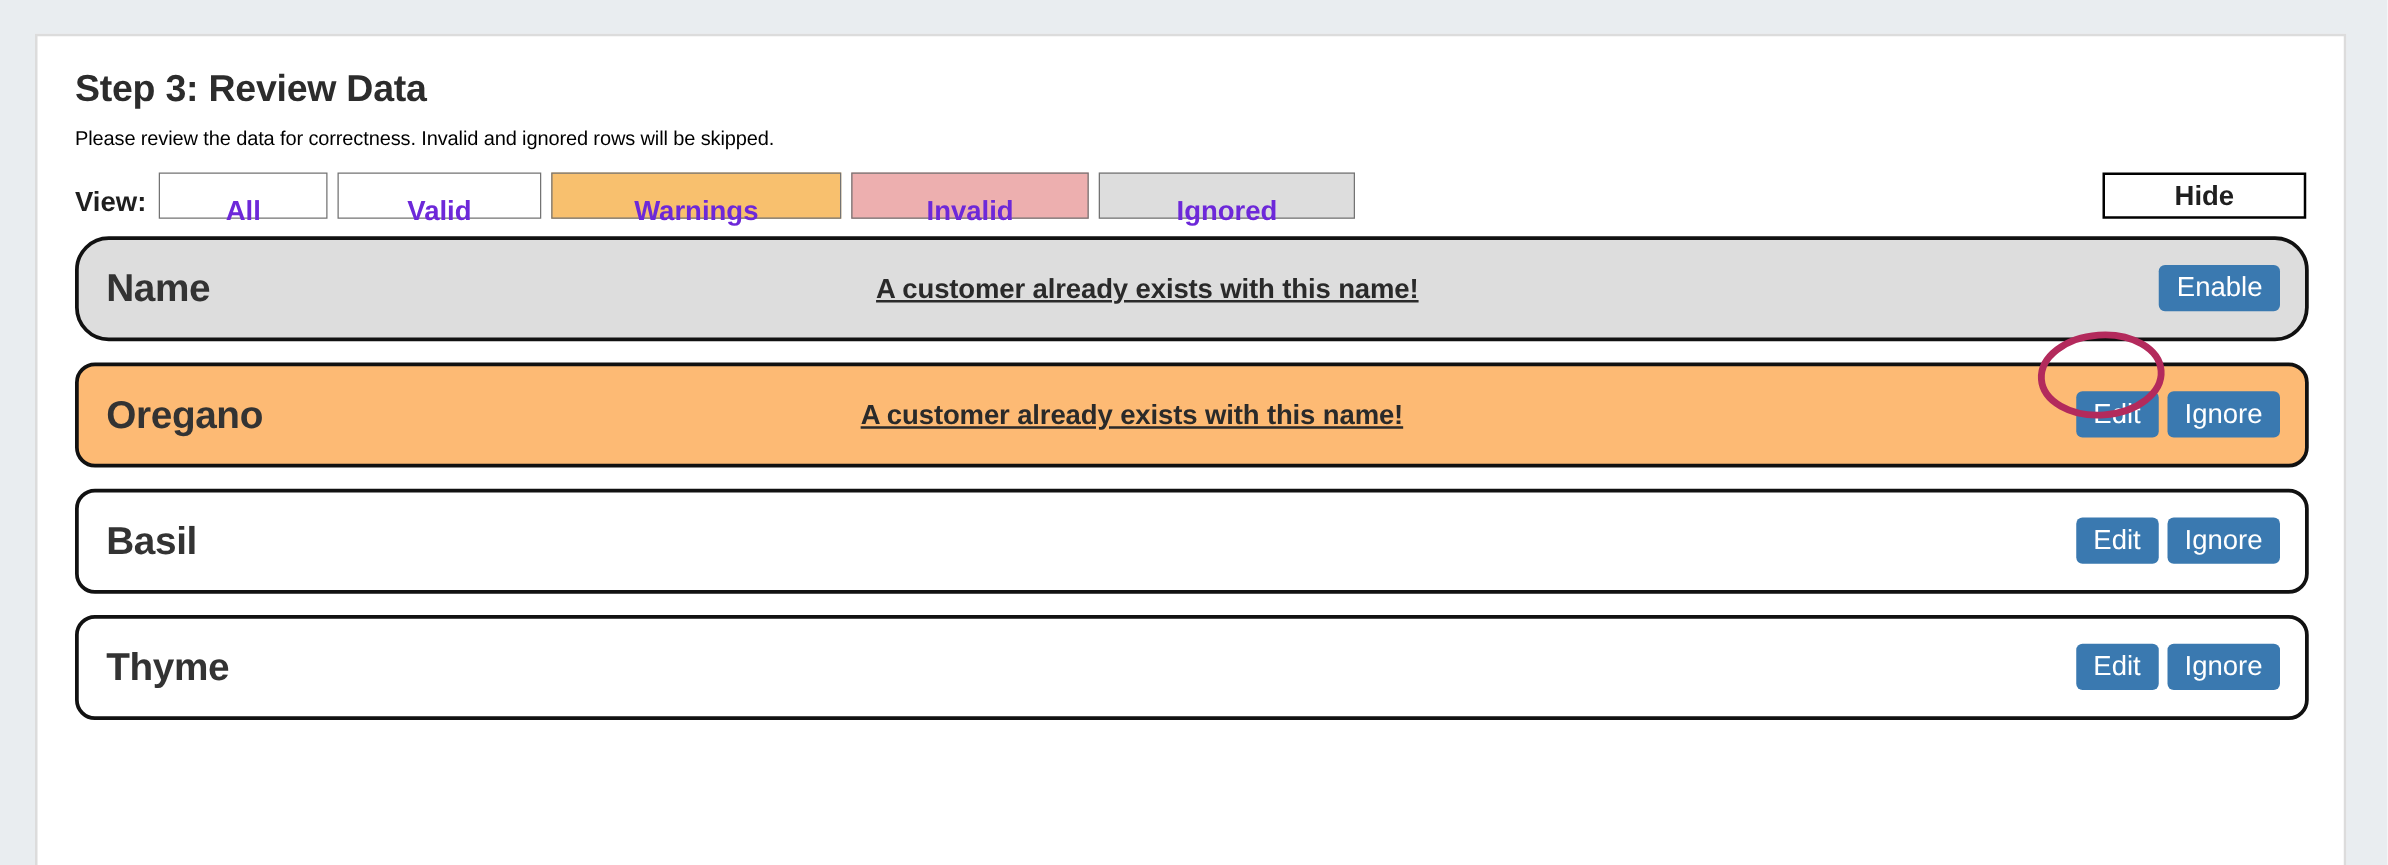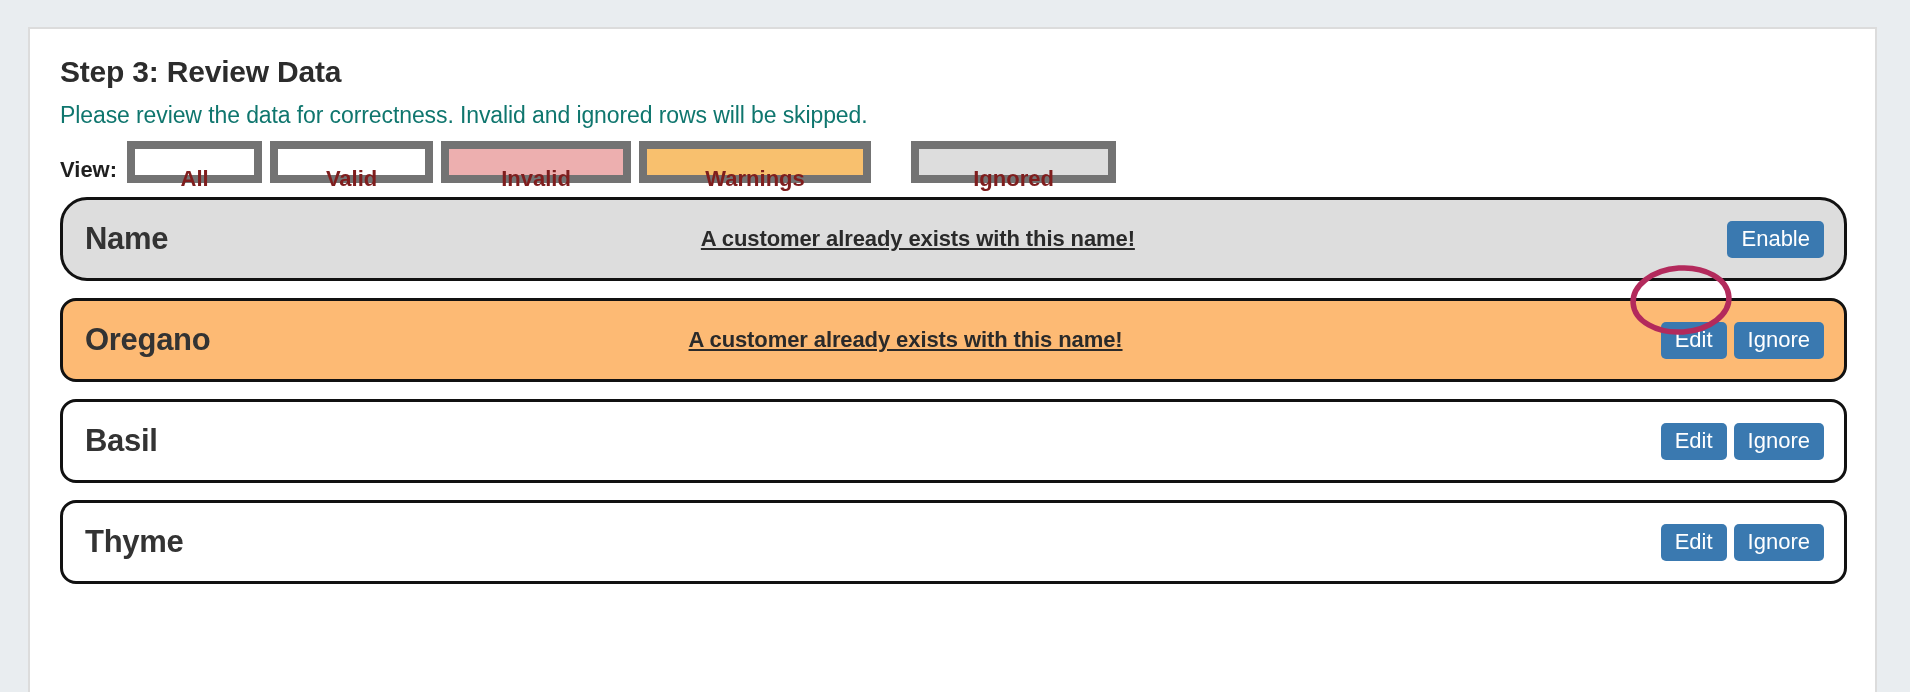--- a/index.html
+++ b/index.html
@@ -42,22 +42,22 @@
   .step-title {
     font-size: 30px;
     font-weight: bold;
     color: #2c2c2c;
     letter-spacing: -0.2px;
     margin: 0 0 12px 0;
     line-height: 1.15;
   }
 
   .step-desc {
-    font-size: 23px;
-    color: #0f766e;
+    font-size: 16px;
+    color: #000000;
     margin: 0 0 17px 0;
     line-height: 1.2;
     letter-spacing: -0.1px;
   }
 
   
   .filter-bar {
     display: flex;
     align-items: flex-end;
     height: 37px;
@@ -69,37 +69,37 @@
     font-weight: bold;
     color: #1f1f1f;
     margin-right: 10px;
     white-space: nowrap;
   }
 
   .filter-btn {
     height: 37px;
     line-height: 33px;
     box-sizing: border-box;
-    border: 8px solid #737373;
-    background: #ffffff;
-    font-family: "Liberation Sans", sans-serif;
-    font-size: 22px;
-    font-weight: bold;
-    color: #7f1d1d;
+    border: 1px solid #737373;
+    background: #ffffff;
+    font-family: "Liberation Sans", sans-serif;
+    font-size: 22px;
+    font-weight: bold;
+    color: #6d28d9;
     text-align: center;
     padding: 13px;
     margin-right: 8px;
     cursor: pointer;
     white-space: nowrap;
   }
   .filter-btn.w-all     { width: 135px; }
   .filter-btn.w-valid   { width: 163px; }
   .filter-btn.w-warn    { width: 232px; background: #f8c06e; }
   .filter-btn.w-invalid { width: 190px; background: #edafaf; }
-  .filter-btn.w-ignored { width: 205px; background: #dddddd; margin-right: 0; margin-left: 32px; }
+  .filter-btn.w-ignored { width: 205px; background: #dddddd; margin-right: 0; }
 
   .spacer { flex: 1 1 auto; }
 
   .hide-btn {
     height: 37px;
     line-height: 33px;
     box-sizing: border-box;
     width: 163px;
     border: 2px solid #000000;
     background: #ffffff;
@@ -198,28 +198,29 @@
 
       <p class="step-desc">Please review the data for correctness. Invalid and ignored rows will be skipped.</p>
 
       <div class="filter-bar">
         <span class="view-label">View:</span>
 
         <button class="filter-btn w-all">All</button>
 
         <button class="filter-btn w-valid">Valid</button>
 
+        <button class="filter-btn w-warn">Warnings</button>
+
         <button class="filter-btn w-invalid">Invalid</button>
 
-        <button class="filter-btn w-warn">Warnings</button>
-
         <button class="filter-btn w-ignored">Ignored</button>
 
         <span class="spacer"></span>
 
+        <button class="hide-btn">Hide</button>
       </div>
 
       <div class="rows">
 
         <div class="row is-header">
           <span class="row-name">Name</span>
           <span class="row-msg">A customer already exists with this name!</span>
           <span class="row-actions">
             <button class="action-btn">Enable</button>
           </span>

